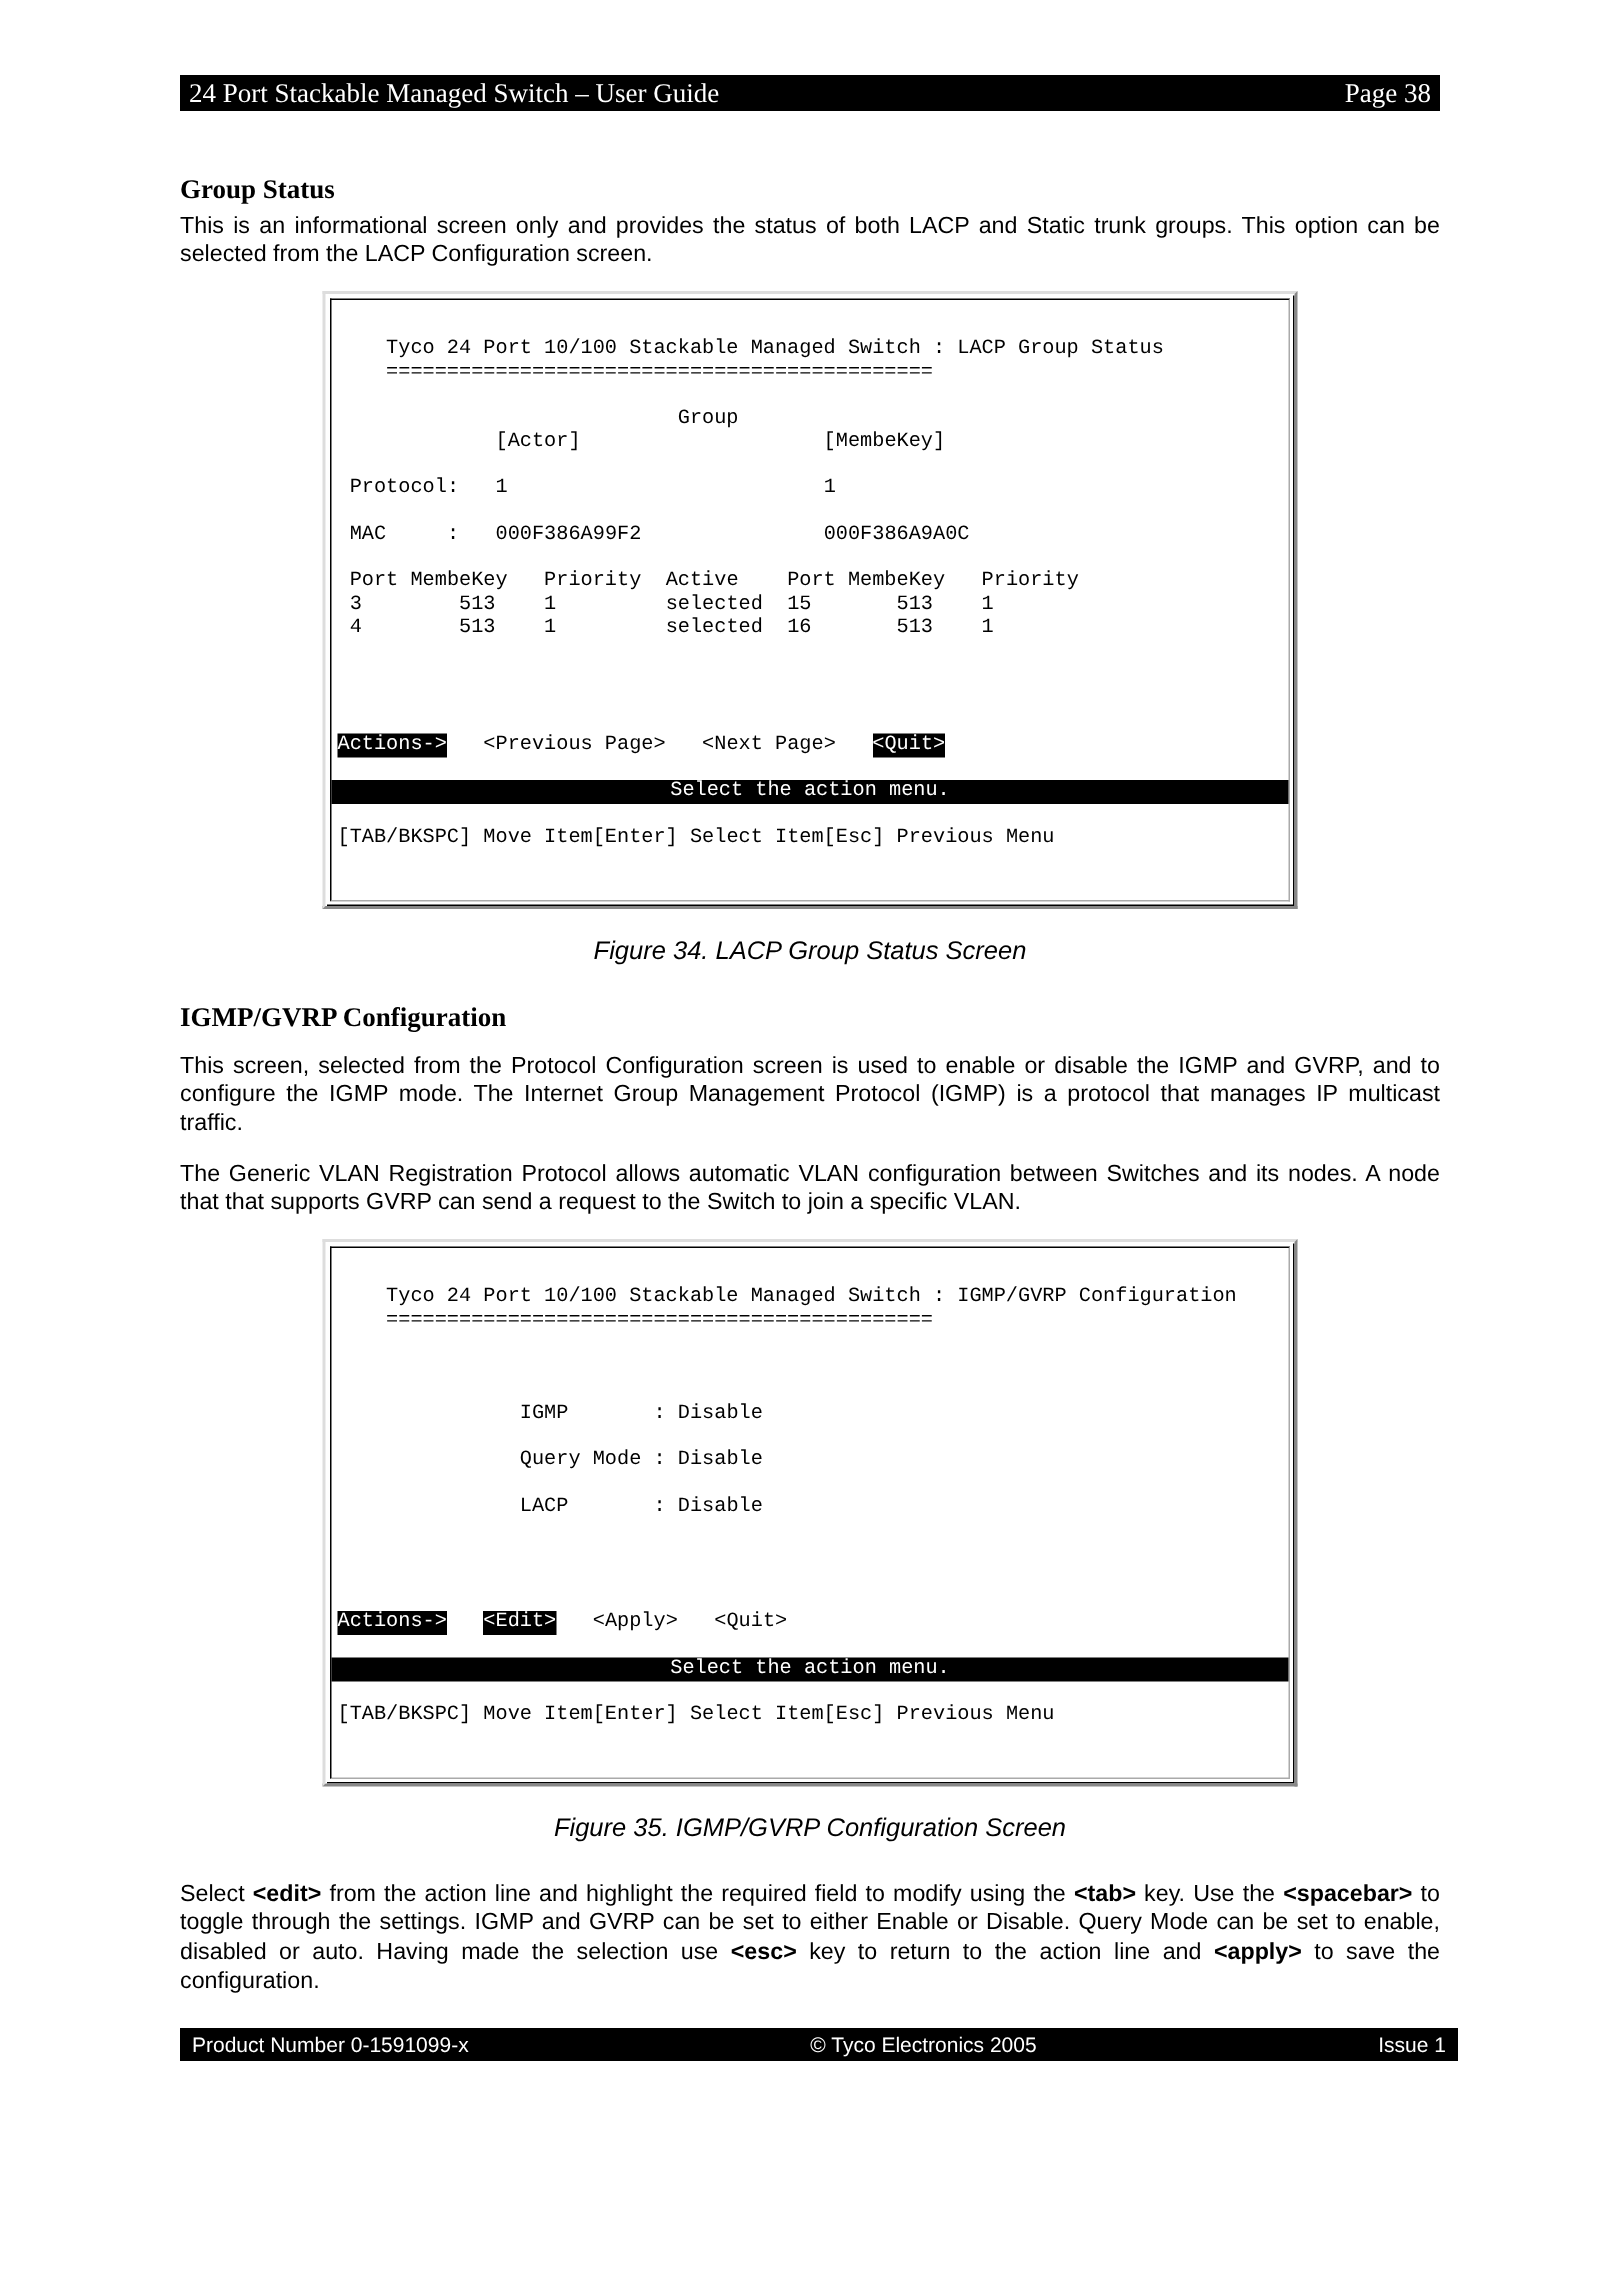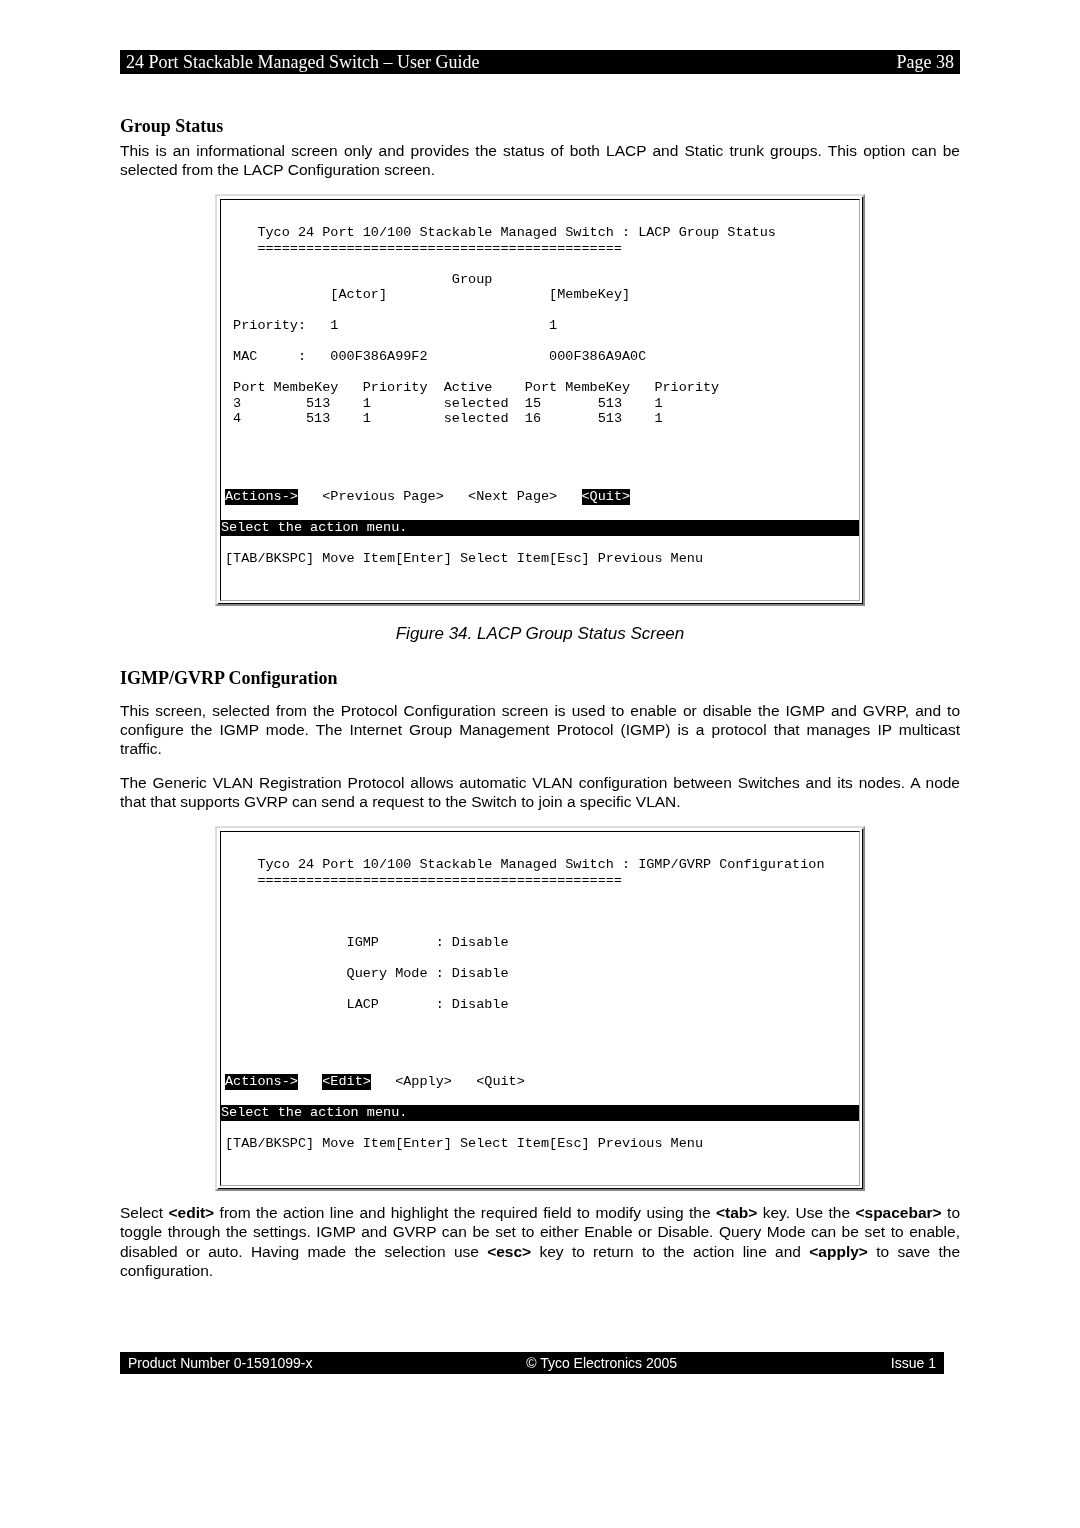--- a/index.html
+++ b/index.html
@@ -72,41 +72,42 @@
   .inv {
     background: #000;
     color: #fff;
     display: inline-block;
   }
   .blkbar {
     background: #000;
     color: #fff;
     display: block;
     width: 100%;
+    text-align: center;
     font-family: "Courier New", Courier, monospace;
     font-size: 13.5px;
     line-height: 1.15;
   }
   .footline {
     display: flex;
     justify-content: flex-start;
     font-family: "Courier New", Courier, monospace;
     font-size: 13.5px;
     padding: 0 4px 2px 4px;
   }
   .caption {
     text-align: center;
     font-style: italic;
     font-size: 17px;
     margin: 18px 0 24px 0;
   }
   .footer {
     position: absolute;
     left: 120px;
-    right: 136px;
+    right: 108px;
     bottom: 34px;
     text-decoration: underline;
   }
   .fbar {
     background: #000;
     color: #fff;
     display: flex;
     justify-content: space-between;
     height: 22px;
     align-items: center;
@@ -129,21 +130,21 @@
   <div class="para">This is an informational screen only and provides the status of both LACP and Static trunk groups. This option can be selected from the LACP Configuration screen.</div>
 
   <div class="term-frame">
     <div class="term">
 <pre>    <span>Tyco 24 Port 10/100 Stackable Managed Switch : LACP Group Status</span>
     <span>=============================================</span>
 
                             <span>Group</span>
              <span>[Actor]</span>                    <span>[MembeKey]</span>
 
- <span>Priority:</span>   <span>1</span>                          <span>1</span>
+ <span>Protocol:</span>   <span>1</span>                          <span>1</span>
 
  <span>MAC     :</span>   <span>000F386A99F2</span>               <span>000F386A9A0C</span>
 
  <span>Port MembeKey   Priority</span>  <span>Active</span>    <span>Port MembeKey   Priority</span>
  <span>3        513    1</span>         <span>selected</span>  <span>15       513    1</span>
  <span>4        513    1</span>         <span>selected</span>  <span>16       513    1</span>
 
 
 
 
@@ -183,20 +184,21 @@
 <span class="inv">Actions-&gt;</span>   <span class="inv">&lt;Edit&gt;</span>   <span>&lt;Apply&gt;</span>   <span>&lt;Quit&gt;</span></pre>
 <span class="blkbar">Select the action menu.</span>
 <div class="footline">
   <span>[TAB/BKSPC] Move Item</span>
   <span>[Enter] Select Item</span>
   <span>[Esc] Previous Menu</span>
 </div>
     </div>
   </div>
 
+  <div class="caption">Figure 35. IGMP/GVRP Configuration Screen</div>
 
   <div class="para">
     <span>Select </span><b class="key">&lt;edit&gt;</b><span> from the action line and highlight the required field to modify using the </span><b class="key">&lt;tab&gt;</b><span> key. Use the </span><b class="key">&lt;spacebar&gt;</b><span> to toggle through the settings. IGMP and GVRP can be set to either Enable or Disable. Query Mode can be set to enable, disabled or auto. Having made the selection use </span><b class="key">&lt;esc&gt;</b><span> key to return to the action line and </span><b class="key">&lt;apply&gt;</b><span> to save the configuration.</span>
   </div>
 
   <div class="footer">
     <div class="fbar">
       <span>Product Number 0-1591099-x</span>
       <span>© Tyco Electronics 2005</span>
       <span>Issue 1</span>

